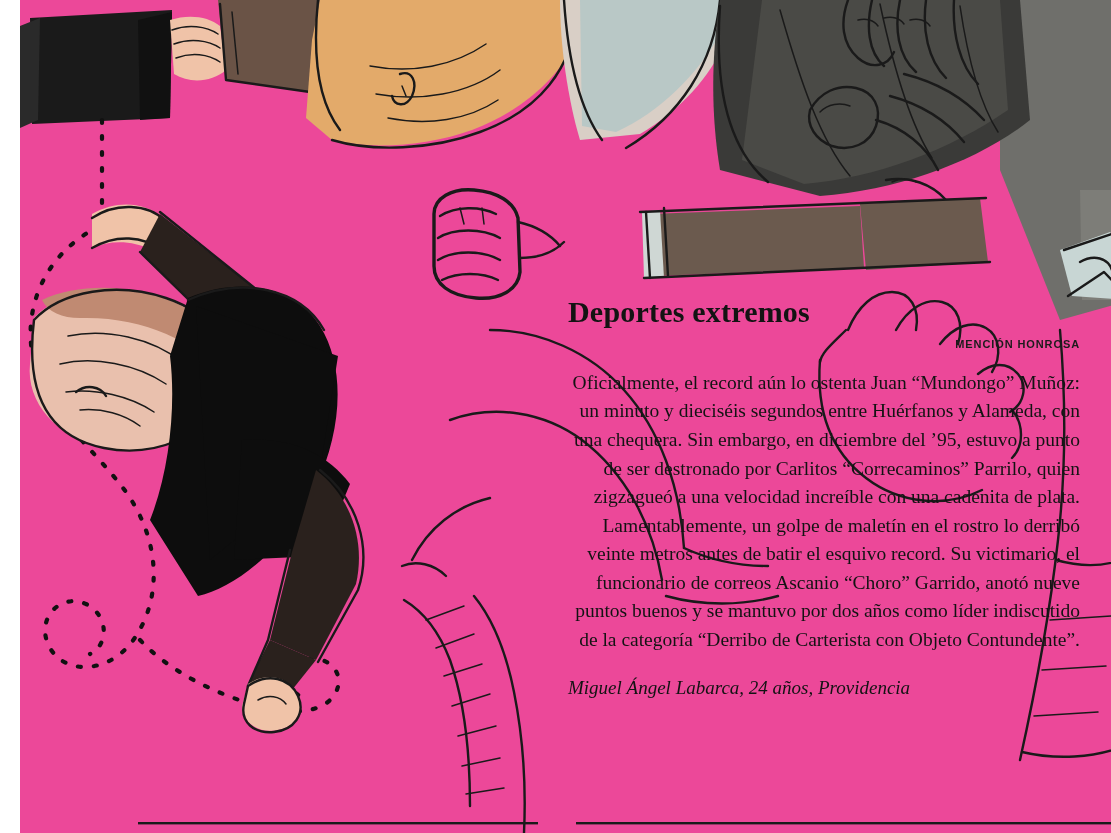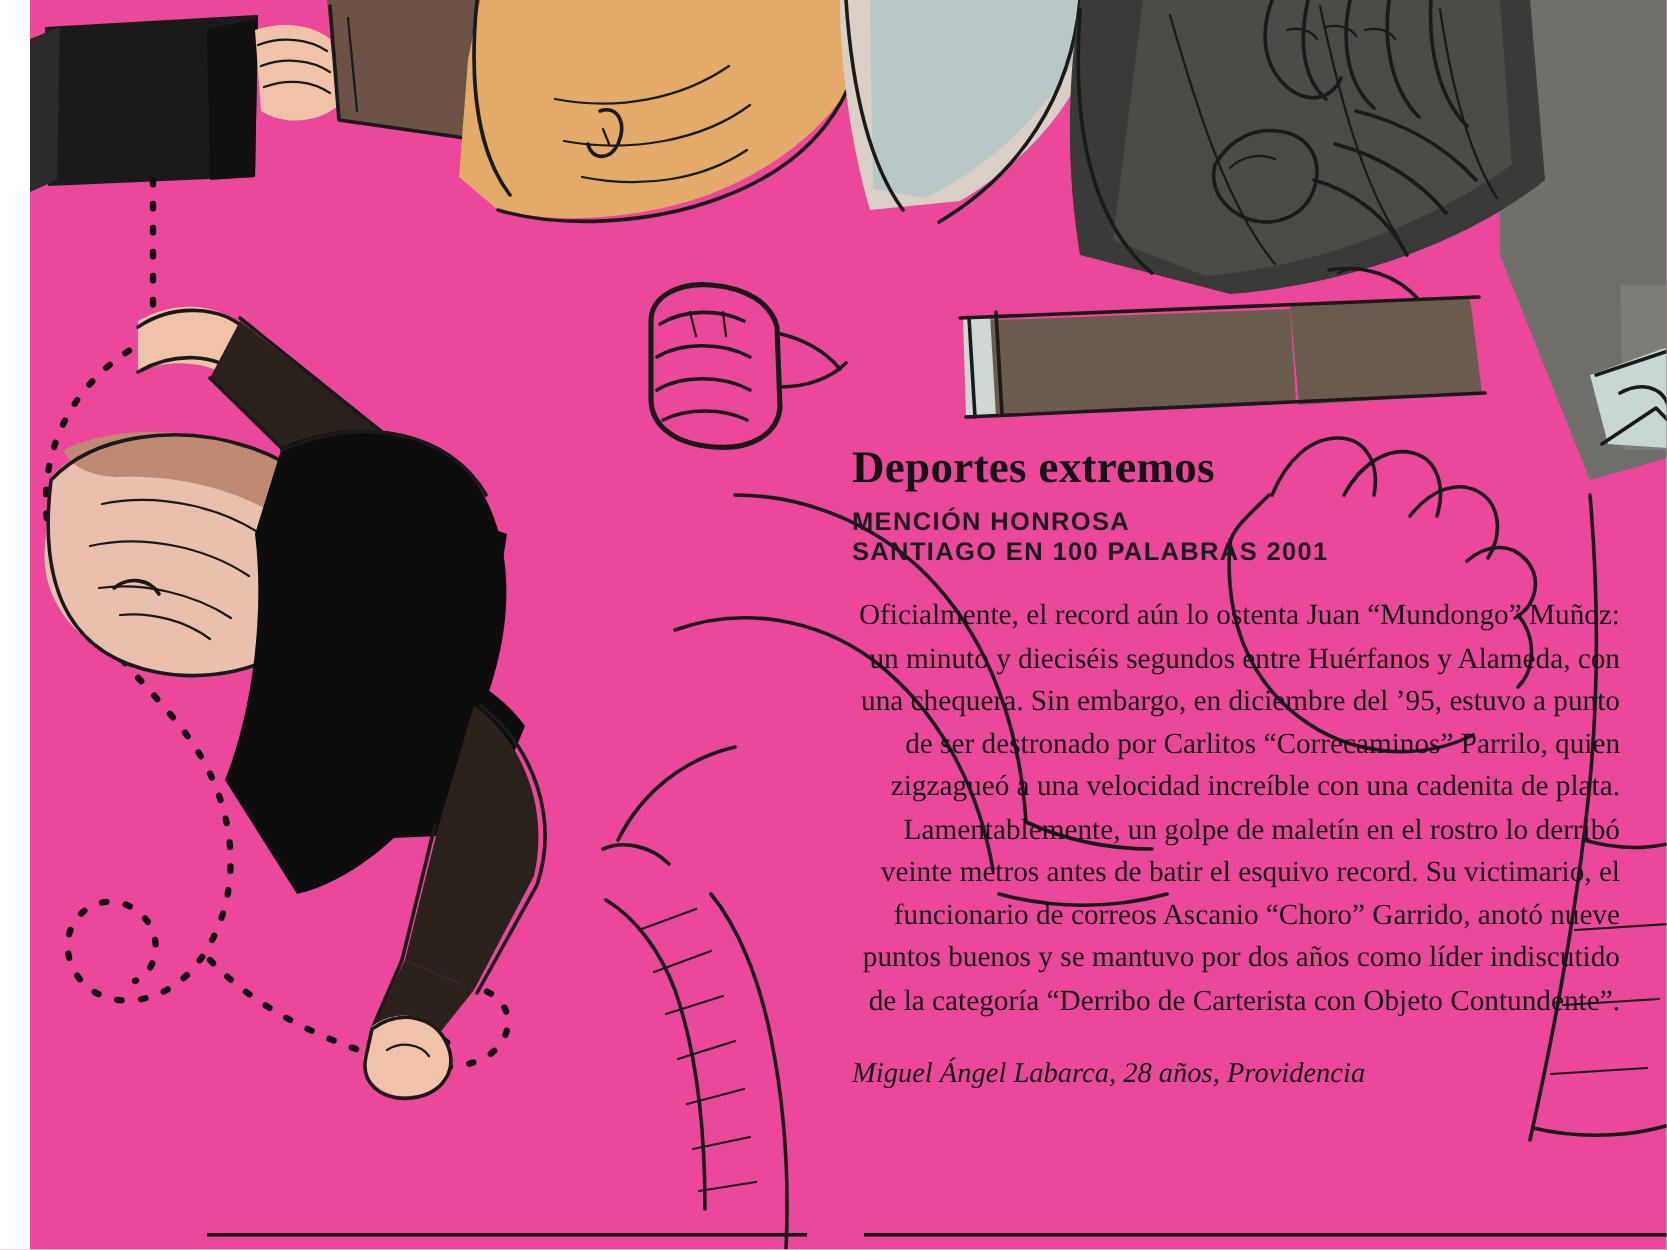--- a/index.html
+++ b/index.html
@@ -36,26 +36,27 @@
     font-family: "Liberation Serif", serif;
     font-size: 30px;
     font-weight: bold;
     color: #131313;
     letter-spacing: 0.2px;
     margin: 0 0 10px 0;
     line-height: 1.05;
   }
   .story-kicker {
     font-family: "Liberation Sans", sans-serif;
-    font-size: 17px;
+    font-size: 11px;
     font-weight: bold;
     letter-spacing: 0.9px;
     color: #1b1b1b;
     line-height: 1.22;
     margin: 0 0 18px 0;
+    text-align: right;
   }
   .story-kicker div { white-space: nowrap; }
   .story-body {
     font-family: "Liberation Serif", serif;
     font-size: 19.5px;
     line-height: 1.465;
     color: #131313;
     margin: 0 0 22px 0;
     text-align: right;
   }
@@ -273,21 +274,20 @@
       <rect x="118" y="822" width="400" height="2.4" fill="#1a1a1a"></rect>
       <rect x="556" y="822" width="540" height="2.4" fill="#1a1a1a"></rect>
     </g>
   </svg>
 
   <div class="story">
     <h1 class="story-title">Deportes extremos</h1>
 
     <div class="story-kicker">
       <div>MENCIÓN HONROSA</div>
-      <div>SANTIAGO EN 100 PALABRAS 2001</div>
     </div>
 
     <p class="story-body">Oficialmente, el record aún lo ostenta Juan “Mundongo” Muñoz: un minuto y dieciséis segundos entre Huérfanos y Alameda, con una chequera. Sin embargo, en diciembre del ’95, estuvo a punto de ser destronado por Carlitos “Correcaminos” Parrilo, quien zigzagueó a una velocidad increíble con una cadenita de plata. Lamentablemente, un golpe de maletín en el rostro lo derribó veinte metros antes de batir el esquivo record. Su victimario, el funcionario de correos Ascanio “Choro” Garrido, anotó nueve puntos buenos y se mantuvo por dos años como líder indiscutido de la categoría “Derribo de Carterista con Objeto Contundente”.</p>
 
-    <p class="story-author">Miguel Ángel Labarca, 28 años, Providencia</p>
+    <p class="story-author">Miguel Ángel Labarca, 24 años, Providencia</p>
   </div>
 
 </div>
 
 </body></html>

